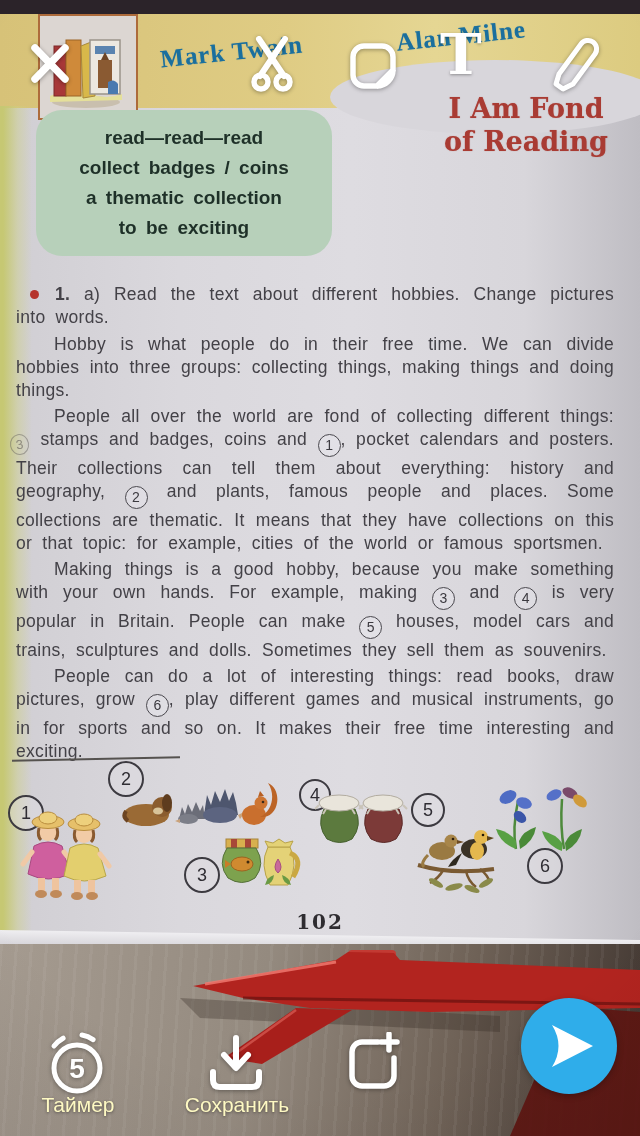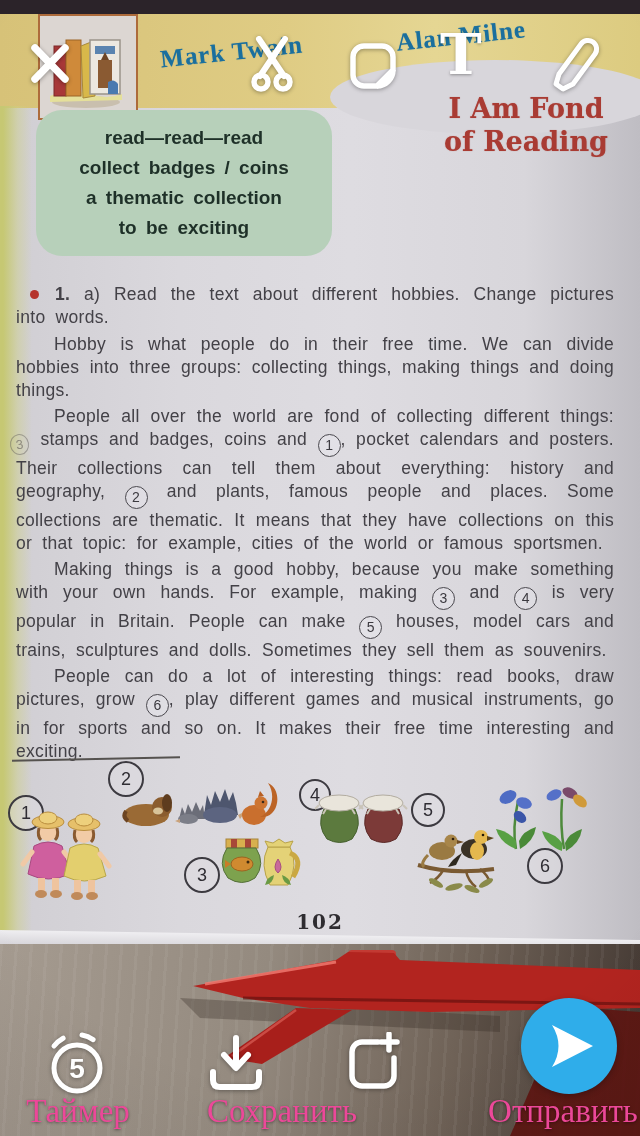--- a/index.html
+++ b/index.html
@@ -46,21 +46,21 @@
       repeating-linear-gradient(94deg,rgba(255,255,255,.05) 0 3px,rgba(0,0,0,0) 3px 15px),
       linear-gradient(102deg,#a59b90,#948a7f 40%,#6f6257 70%,#453a34 96%);}
   .stand{position:absolute;left:0;top:946px;width:640px;height:190px;}
   .dim{position:absolute;left:0;top:0;width:640px;height:1136px;pointer-events:none;
     background:radial-gradient(120% 90% at 50% 42%,rgba(0,0,0,0) 60%,rgba(10,8,12,.16) 100%);}
   
   .ui{position:absolute;color:#fff;}
   .icon-btn svg{filter:drop-shadow(0 1px 2px rgba(0,0,0,.35));}
   .t-icon{position:absolute;left:440px;top:26px;font-family:"DejaVu Serif",serif;font-weight:bold;font-size:56px;color:#fff;
     text-shadow:0 1px 3px rgba(0,0,0,.35);line-height:1;}
-  .lbl{position:absolute;transform:translateX(-50%);color:#ec4899;font-size:33px;white-space:nowrap;text-shadow:0 1px 3px rgba(0,0,0,.45);font-family:Liberation Serif, serif;}
+  .lbl{position:absolute;transform:translateX(-50%);color:#fef9c3;font-size:21px;white-space:nowrap;text-shadow:0 1px 3px rgba(0,0,0,.45);}
   .send-circle{position:absolute;left:521px;top:998px;width:96px;height:96px;border-radius:50%;background:#2fadea;
     box-shadow:0 2px 6px rgba(0,0,0,.25);}
 </style>
 </head>
 <body>
 
 <div id="app">
 
   <div class="top-strip"></div>
 
@@ -289,30 +289,29 @@
   </div>
   <div class="lbl" style="left:78px;top:1093px;">Таймер</div>
 
   <div class="ui icon-btn" style="left:206px;top:1034px;position:absolute;">
     <svg width="60" height="60" viewBox="0 0 60 60">
       <line x1="30" y1="4" x2="30" y2="30" stroke="#fff" stroke-width="6" stroke-linecap="round"></line>
       <path d="M18,21 L30,34 L42,21" stroke="#fff" stroke-width="6" fill="none" stroke-linecap="round" stroke-linejoin="round"></path>
       <path d="M7,38 v8 q0,7 7,7 h32 q7,0 7,-7 v-8" stroke="#fff" stroke-width="6" fill="none" stroke-linecap="round"></path>
     </svg>
   </div>
-  <div class="lbl" style="left:237px;top:1093px;margin-left:45px;">Сохранить</div>
+  <div class="lbl" style="left:237px;top:1093px;">Сохранить</div>
 
   <div class="ui icon-btn" style="left:344px;top:1032px;position:absolute;">
     <svg width="58" height="62" viewBox="0 0 58 62">
       <path d="M34,10 H18 A10,10 0 0 0 8,20 v24 A10,10 0 0 0 18,54 h22 A10,10 0 0 0 50,44 V26" stroke="#fff" stroke-width="5.5" fill="none" stroke-linecap="round"></path>
       <line x1="45" y1="2" x2="45" y2="18" stroke="#fff" stroke-width="5.5" stroke-linecap="round"></line>
       <line x1="37" y1="10" x2="53" y2="10" stroke="#fff" stroke-width="5.5" stroke-linecap="round"></line>
     </svg>
   </div>
 
   <div class="send-circle">
     <svg width="96" height="96" viewBox="0 0 96 96">
       <path d="M31,27 L72,48 L31,69 Q44,48 31,27 Z" fill="#fff"></path>
     </svg>
   </div>
-  <div class="lbl" style="left:563px;top:1093px;">Отправить</div>
 
 </div>
 
 </body></html>

